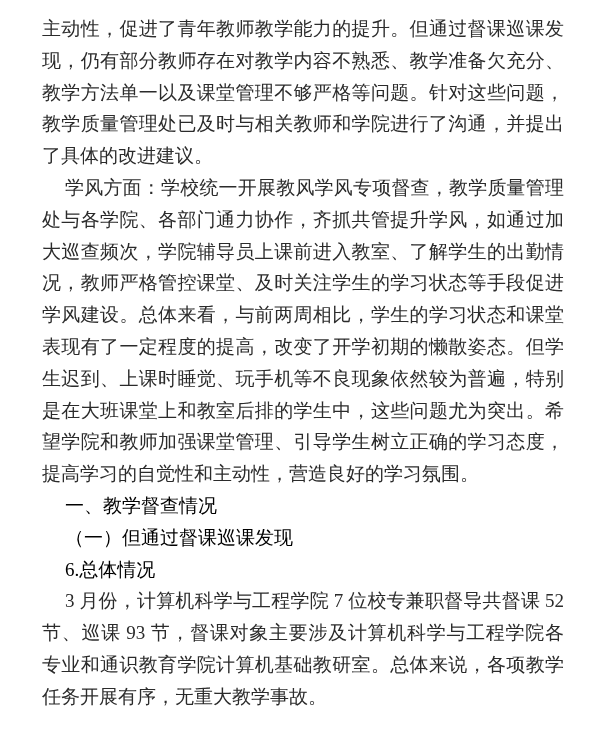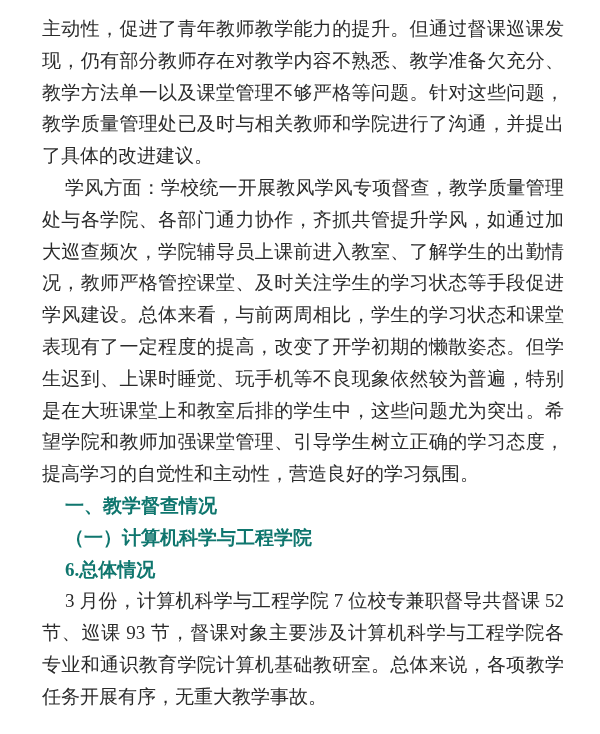--- a/index.html
+++ b/index.html
@@ -29,33 +29,33 @@
     text-justify: inter-character;
     word-break: break-all;
   }
   .para-indent {
     text-indent: 23px;
   }
   .para-flush {
     text-indent: 0;
   }
   .heading {
-    font-weight: bold;
-    color: #0f766e;
+    font-weight: normal;
+    color: #000000;
     text-indent: 23px;
   }
 </style>
 </head>
 <body>
 
 <div class="page">
   <p class="para-flush">主动性，促进了青年教师教学能力的提升。但通过督课巡课发现，仍有部分教师存在对教学内容不熟悉、教学准备欠充分、教学方法单一以及课堂管理不够严格等问题。针对这些问题，教学质量管理处已及时与相关教师和学院进行了沟通，并提出了具体的改进建议。</p>
 
   <p class="para-indent">学风方面：学校统一开展教风学风专项督查，教学质量管理处与各学院、各部门通力协作，齐抓共管提升学风，如通过加大巡查频次，学院辅导员上课前进入教室、了解学生的出勤情况，教师严格管控课堂、及时关注学生的学习状态等手段促进学风建设。总体来看，与前两周相比，学生的学习状态和课堂表现有了一定程度的提高，改变了开学初期的懒散姿态。但学生迟到、上课时睡觉、玩手机等不良现象依然较为普遍，特别是在大班课堂上和教室后排的学生中，这些问题尤为突出。希望学院和教师加强课堂管理、引导学生树立正确的学习态度，提高学习的自觉性和主动性，营造良好的学习氛围。</p>
 
   <p class="heading">一、教学督查情况</p>
 
-  <p class="heading">（一）计算机科学与工程学院</p>
+  <p class="heading">（一）但通过督课巡课发现</p>
 
   <p class="heading">6.总体情况</p>
 
   <p class="para-indent">3 月份，计算机科学与工程学院 7 位校专兼职督导共督课 52 节、巡课 93 节，督课对象主要涉及计算机科学与工程学院各专业和通识教育学院计算机基础教研室。总体来说，各项教学任务开展有序，无重大教学事故。</p>
 </div>
 
 </body></html>

